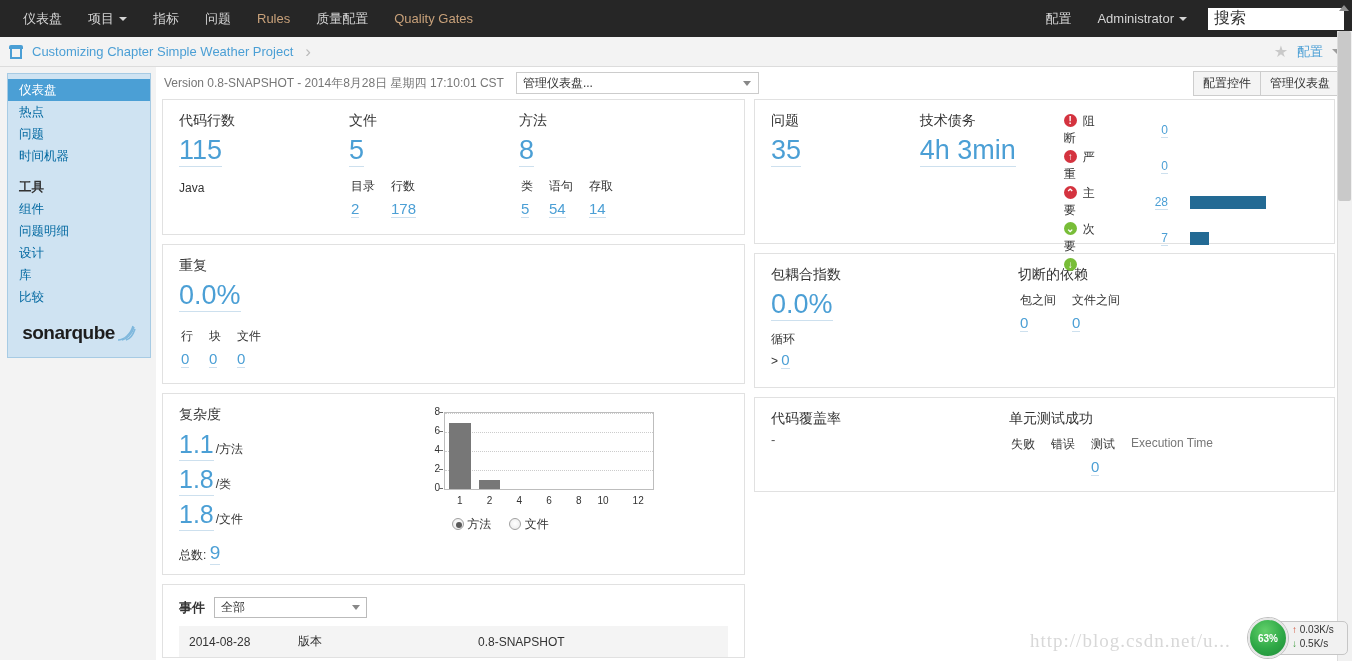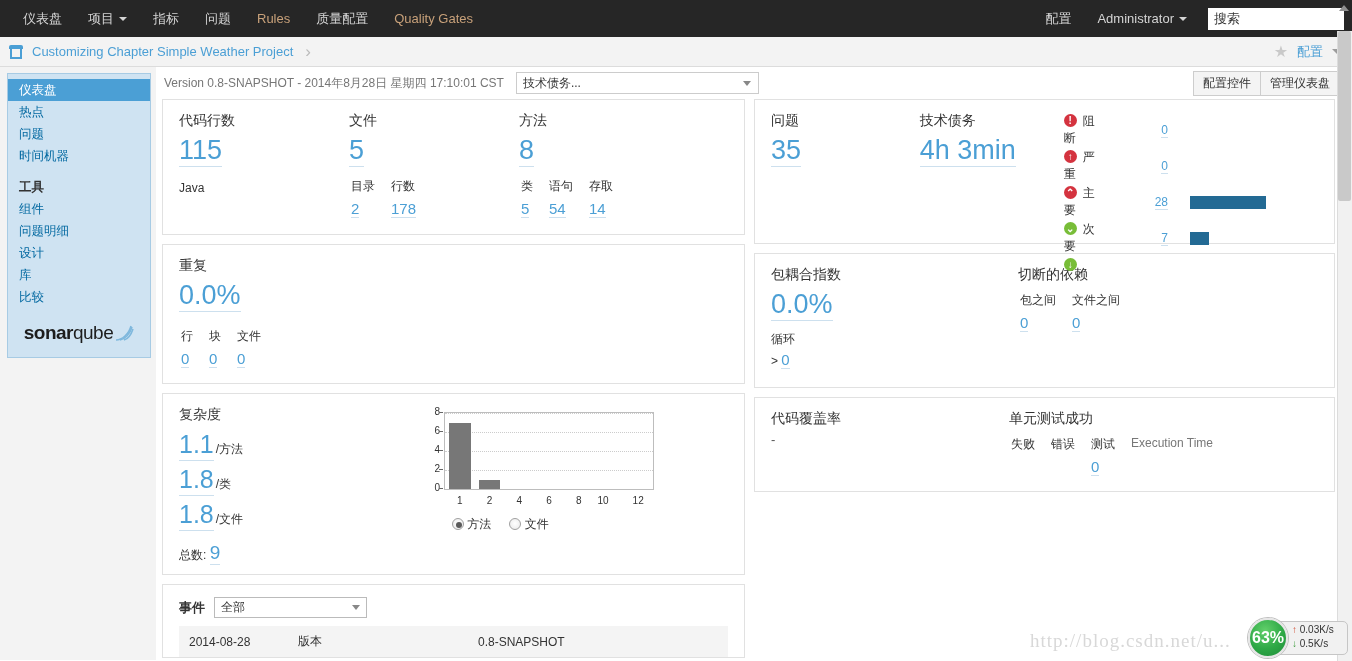--- a/index.html
+++ b/index.html
@@ -48,21 +48,21 @@
     align-items: center;
     height: 100%;
   }
   .search-box {
     width: 136px;
     height: 22px;
     background: #fff;
     border: 1px solid #fff;
     margin-left: 8px;
     padding: 0 5px;
-    font-size: 13px;
+    font-size: 16px;
     color: #333;
     display: flex;
     align-items: center;
     font-family: "Liberation Sans", sans-serif;
   }
 
   
   .crumbbar {
     height: 30px;
     background: #f3f3f3;
@@ -131,21 +131,21 @@
     font-size: 12.5px;
     line-height: 16px;
   }
   .side-gap { height: 9px; }
   .logo-wrap { text-align: center; padding: 14px 0 4px 0; }
   .logo {
     font-size: 19px; letter-spacing: -0.5px;
     color: #1d1d1d; display: inline-block; position: relative;
   }
   .logo b { font-weight: bold; }
-  .logo span.light { font-weight: normal; margin-top: 36px; }
+  .logo span.light { font-weight: bold; margin-top: 36px; }
   .logo .waves {
     display: inline-block; margin-left: 1px; vertical-align: -2px;
   }
 
   .content {
     flex: 1 1 auto;
     background: #fff;
     padding: 0 8px 0 2px;
     overflow: hidden;
   }
@@ -350,21 +350,21 @@
     font-size: 10px; color: #333; line-height: 14px;
   }
   .net-lines .up { color: #d04b2f; font-weight: bold; }
   .net-lines .down { color: #3a9a3a; font-weight: bold; }
   .net-circle {
     position: absolute; left: 0; top: 0;
     width: 40px; height: 40px; border-radius: 50%;
     background: radial-gradient(circle at 42% 30%, #62d06b 0%, #2ea846 55%, #1f8c39 100%);
     border: 2px solid #e6e6e6;
     box-shadow: 0 0 0 1px #bfbfbf;
-    color: #fff; font-size: 16px; font-weight: bold;
+    color: #fff; font-size: 10px; font-weight: bold;
     display: flex; align-items: center; justify-content: center; text-align: right;
   }
 
   
   .scroll-track {
     position: absolute; right: 0; top: 31px; width: 15px; bottom: 0;
     background: #f1f1f1; border-left: 1px solid #dcdcdc;
   }
   .scroll-thumb {
     position: absolute; right: 1px; top: 0; width: 13px; height: 170px;
@@ -459,21 +459,21 @@
         </span>
       </div>
     </div>
   </div>
 
   <div class="content">
 
     <div class="toolbar">
       <span class="version-txt">Version 0.8-SNAPSHOT - 2014年8月28日 星期四 17:10:01 CST</span>
       <div class="time-select">
-        <span>技术债务...</span>
+        <span>管理仪表盘...</span>
         <i class="sel-caret"></i>
       </div>
       <div class="toolbar-right">
         <div class="tb-btn">配置控件</div>
         <div class="tb-btn">管理仪表盘</div>
       </div>
     </div>
 
     <div class="grid">
 

